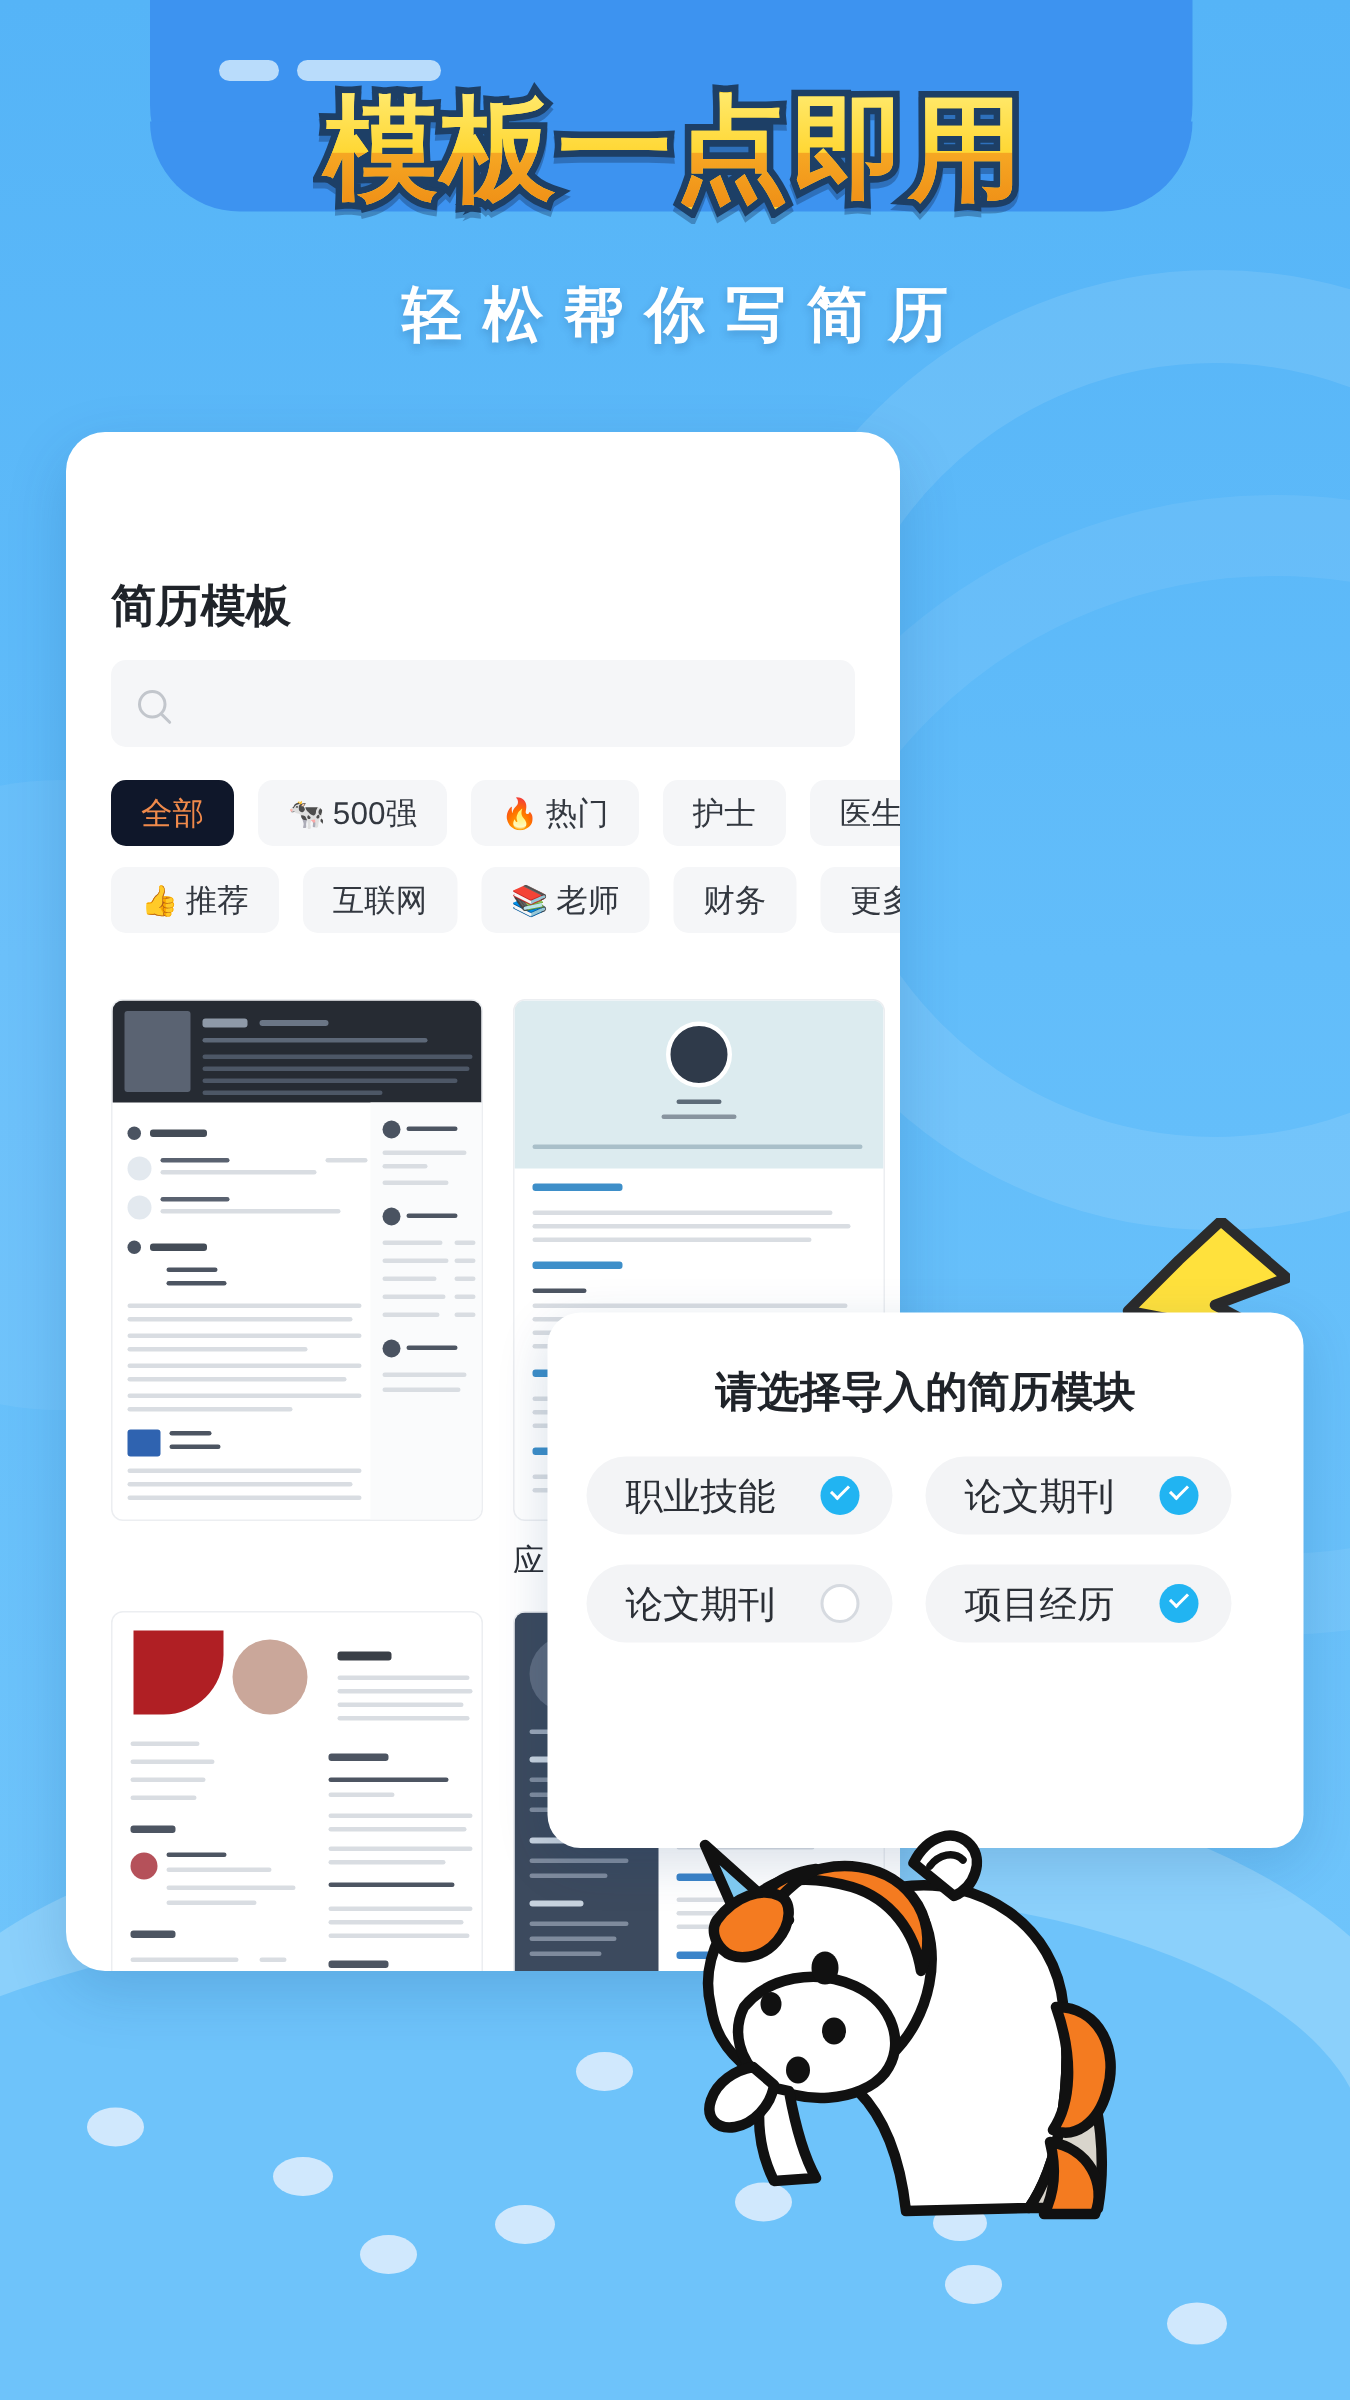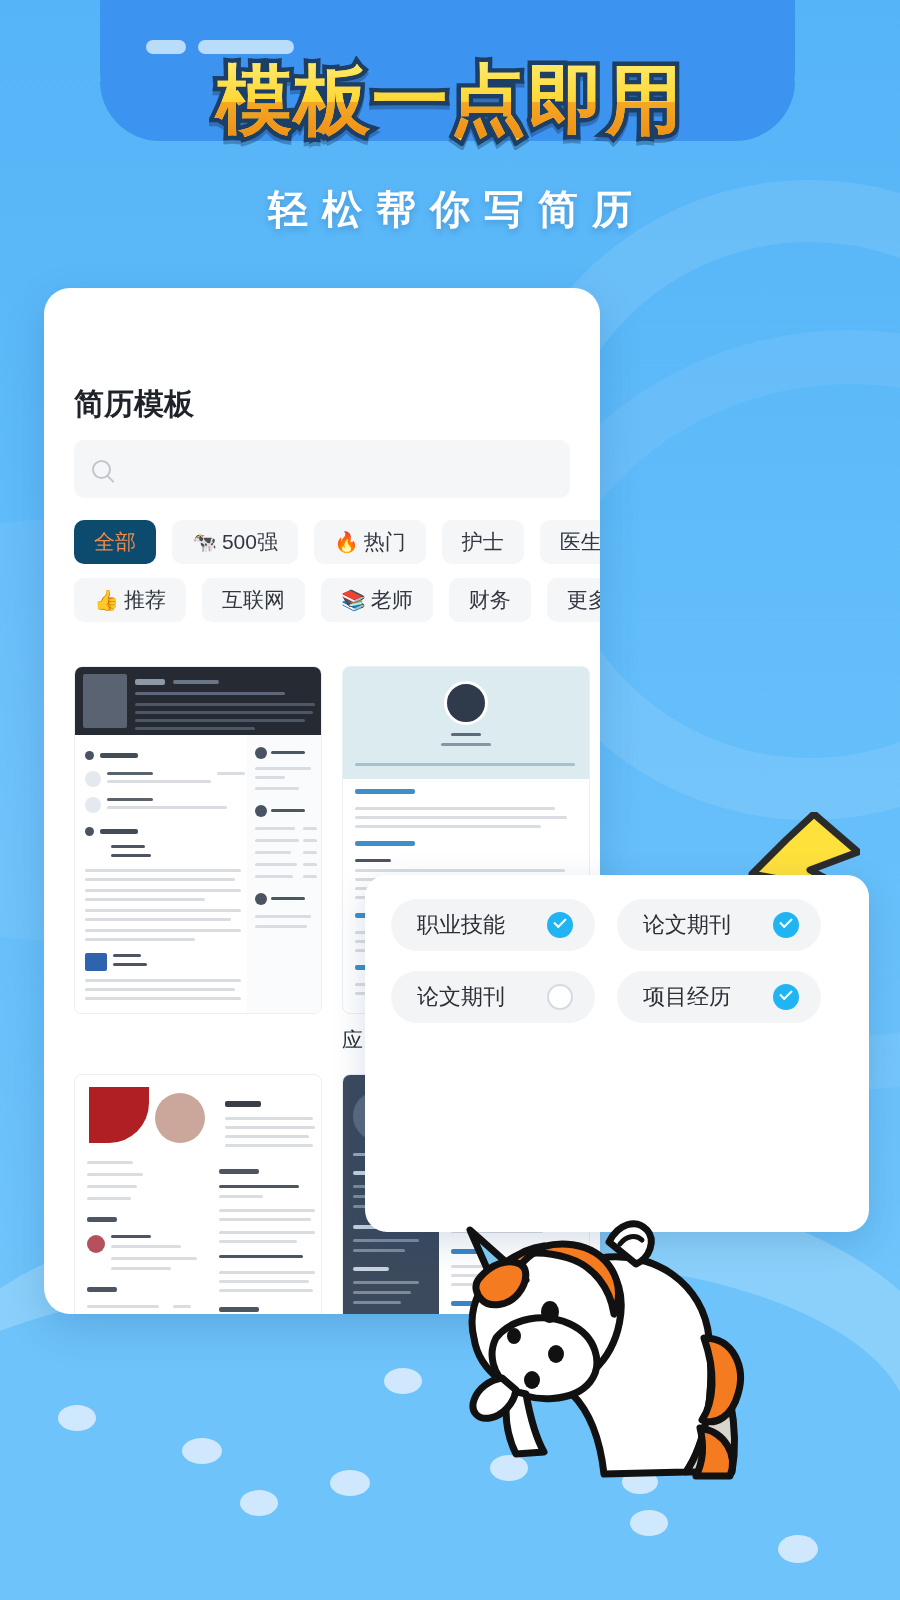--- a/index.html
+++ b/index.html
@@ -80,21 +80,21 @@
   }
   .search-ph { font-size:20px; color:#c2c6cc; }
   .mag { width:19px; height:19px; border:2.4px solid #c2c6cc; border-radius:50%; position:relative; flex:none; }
   .mag:after{ content:""; position:absolute; right:-6px; bottom:-4px; width:9px; height:2.4px; background:#c2c6cc; transform:rotate(45deg); border-radius:2px;}
 
   .chips { position:absolute; left:30px; top:232px; width:620px; display:flex; flex-wrap:wrap; gap:14px 16px; }
   .chip {
     height:44px; padding:0 20px; border-radius:10px; background:#f5f6f8;
     display:flex; align-items:center; gap:5px; font-size:21px; color:#333840; white-space:nowrap;
   }
-  .chip.active { background:#0c4a6e; color:#f08a4b; }
+  .chip.active { background:#0f172a; color:#f08a4b; }
   .chip .emo { font-size:20px; }
 
   .grid { position:absolute; left:30px; top:378px; width:600px; display:flex; flex-wrap:wrap; gap:20px; }
   .tpl { width:248px; }
   .tpl-img { width:248px; height:348px; border-radius:8px; overflow:hidden; background:#fff; border:1px solid #eceef1; position:relative; }
   .tpl-cap { margin-top:12px; font-size:21px; color:#2b2f36; white-space:nowrap; }
 
   
   .r-dark-head { position:absolute; left:0; right:0; top:0; height:68px; background:#262b33; }
   .r-photo { position:absolute; left:8px; top:7px; width:44px; height:54px; background:#5a6372; border-radius:2px; }
@@ -120,21 +120,21 @@
     position: absolute; left: 365px; top: 875px; width: 504px; height: 357px;
     background: #ffffff; border-radius: 22px; box-shadow: 0 10px 34px rgba(10,55,110,.16);
   }
   .modal-title { text-align:center; margin-top:34px; font-size:28px; font-weight:700; color:#1f2329; }
   .modal-sub { text-align:center; margin-top:10px; font-size:17px; color:#9aa1ab; }
   .opts { margin-top:24px; padding:0 26px; display:flex; flex-wrap:wrap; gap:20px 22px; }
   .opt {
     width:204px; height:52px; background:#f3f4f6; border-radius:26px;
     display:flex; align-items:center; justify-content:space-between; padding:0 22px 0 26px;
   }
-  .opt-label { font-size:22px; color:#2b2f36; }
+  .opt-label { font-size:25px; color:#2b2f36; }
   .rb { width:26px; height:26px; border-radius:50%; border:2px solid #d6dae0; background:#fff; flex:none; }
   .rb.on { border:none; background:#21b4f2; position:relative; }
   .rb.on:after{
     content:""; position:absolute; left:7px; top:6px; width:10px; height:5px;
     border-left:2.6px solid #fff; border-bottom:2.6px solid #fff; transform:rotate(-45deg);
   }
 
   
   .mascot { position:absolute; left:404px; top:1188px; width:350px; height:300px; }
 </style>
@@ -383,20 +383,21 @@
     </div>
 
   </div>
 </div>
 
 <svg class="bolt" viewBox="0 0 112 118">
   <polygon points="66,2 110,40 62,58 96,76 20,116 46,70 4,62 38,28" fill="#ffe13c" stroke="#2b2b2b" stroke-width="7" stroke-linejoin="round"></polygon>
 </svg>
 
 <div class="modal">
+  <div class="modal-title">请选择导入的简历模块</div>
   <div class="opts">
 
     <div class="opt">
       <span class="opt-label">职业技能</span>
       <span class="rb on"></span>
     </div>
     <div class="opt">
       <span class="opt-label">论文期刊</span>
       <span class="rb on"></span>
     </div>

